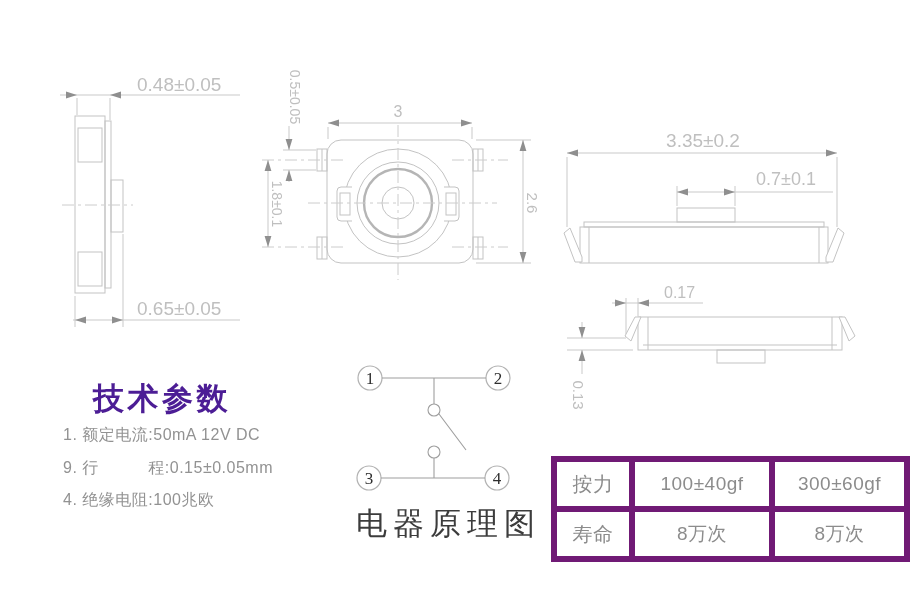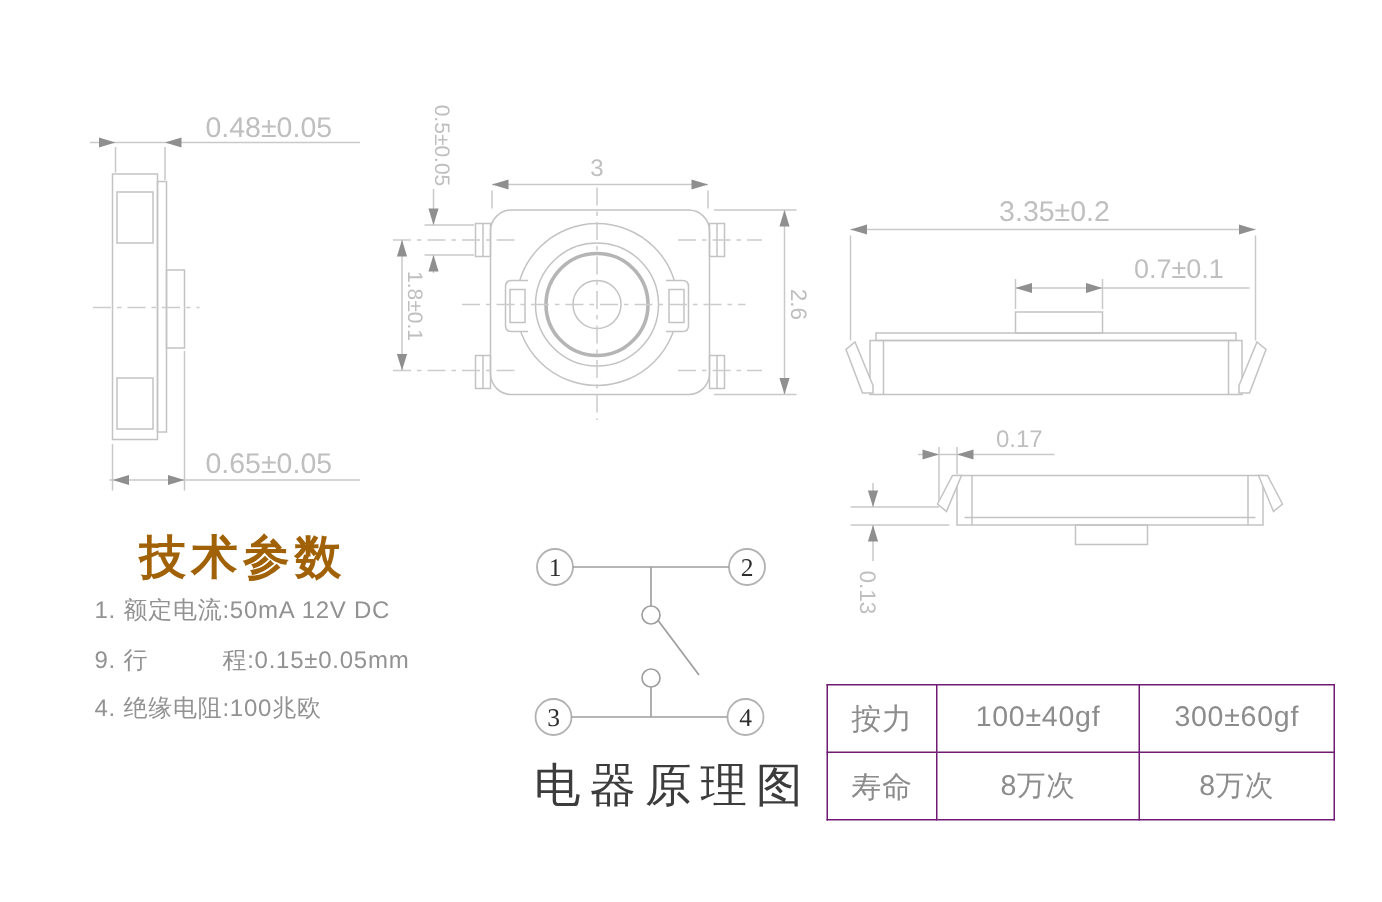--- a/index.html
+++ b/index.html
@@ -21,28 +21,28 @@
   
   .sw   { fill:none; stroke:#9e9e9e; stroke-width:1.1; }
   .term { fill:none; stroke:#b2b2b2; stroke-width:1.2; }
   text.tnum { fill:#2e2e2e; font:17px "Liberation Serif", serif; }
   text.schlabel { fill:#3c3c3c; font-family:"Liberation Serif", serif;
                   font-size:31px; letter-spacing:6px; }
 
   
   .params { position:absolute; left:63px; top:352px; width:300px; color:#929292; }
   .p-title { margin-left:30px; font-size:31px; font-weight:600;
-             letter-spacing:3.5px; line-height:40px; color:#a16207; }
+             letter-spacing:3.5px; line-height:40px; color:#4c1d95;margin-top:27px; }
   .p-item { font-size:16px; font-weight:500; letter-spacing:0.5px;
             line-height:32.5px; white-space:nowrap; }
 
   
   .spec { position:absolute; left:551px; top:456px; border-collapse:collapse;
           table-layout:fixed; }
-  .spec td { border:1px solid #701a75; text-align:center; vertical-align:middle;
+  .spec td { border:6px solid #701a75; text-align:center; vertical-align:middle;
              height:42px; color:#8c8c8c; font-size:19px; font-weight:500;
              letter-spacing:0.5px; }
   .spec td.lab { font-size:20px; }
 </style>
 </head>
 <body>
 
 <div class="stage">
 
 <svg width="921" height="601" viewBox="0 0 921 601">

